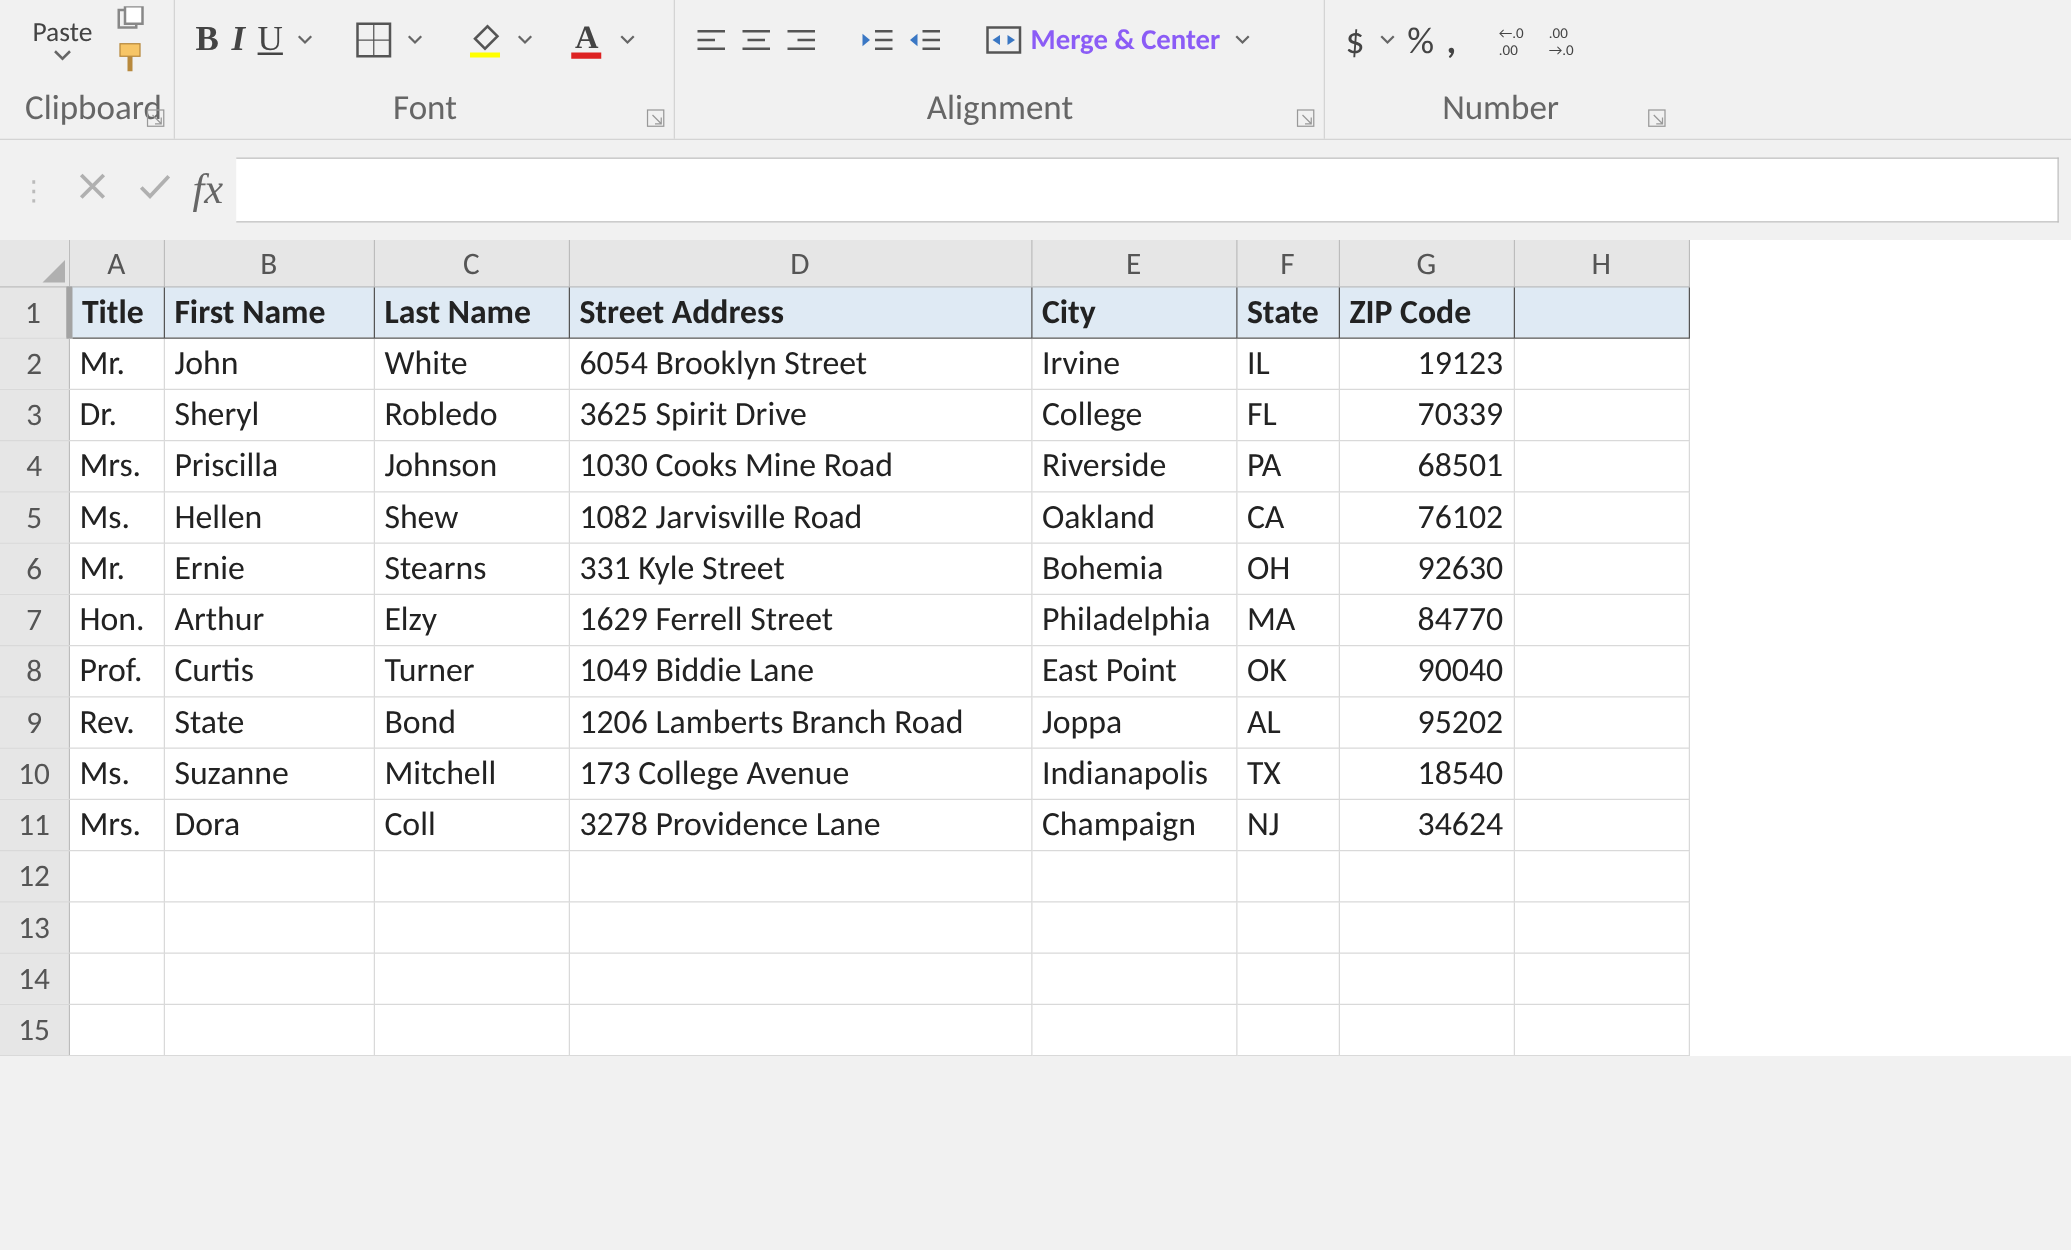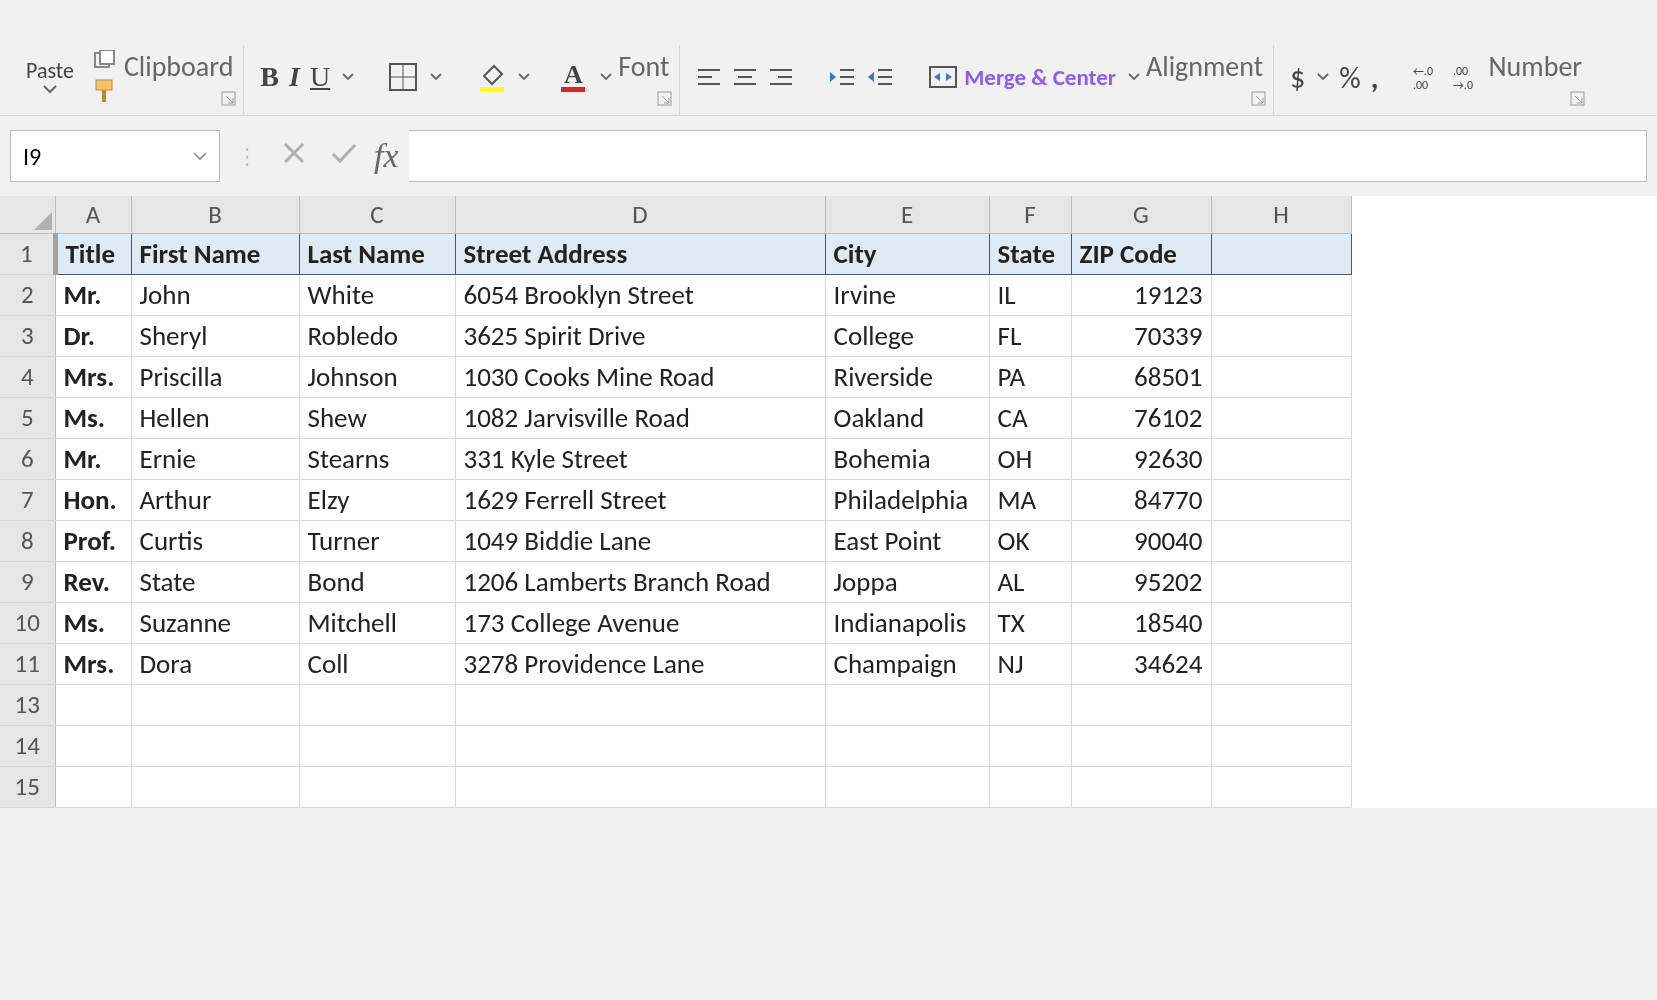--- a/index.html
+++ b/index.html
@@ -13,25 +13,24 @@
   
   
   .ribbon {
     background: #f1f1f1;
     display: flex;
     padding: 0 10px;
     border-bottom: 1px solid #d4d4d4;
   }
   .ribbon-group {
     display: flex;
-    flex-direction: row;
+    flex-direction: column;
     padding: 0 10px 6px 10px;
     position: relative;
     border-right: 1px solid #d4d4d4;
-    margin-top: 45px;
   }
   .ribbon-group:last-child { border-right: none; }
   .ribbon-controls {
     display: flex;
     align-items: center;
     gap: 10px;
     height: 64px;
     padding: 0 6px;
   }
   .ribbon-label {
@@ -187,21 +186,21 @@
   }
   td.cell.num { text-align: right; }
   tr.header-row td.cell {
     font-weight: bold;
     background: #dfeaf4;
     border-right: 1px solid #555;
     border-bottom: 1px solid #555;
     border-top: 1px solid #555;
   }
   tr.header-row td.cell.first { border-left: 5px solid #a3a3a3; margin-left: 16px; }
-  .colA{width:76px;font-weight:bold;} .colB{width:168px;} .colC{width:156px;}
+  .colA{width:76px;} .colB{width:168px;} .colC{width:156px;}
   .colD{width:370px;} .colE{width:164px;} .colF{width:82px;}
   .colG{width:140px;} .colH{width:140px;}
 </style>
 </head>
 <body>
 
 <div class="ribbon">
 
   <div class="ribbon-group">
     <div class="ribbon-controls">
@@ -387,26 +386,20 @@
       <svg width="18" height="18">
           <rect x="1" y="1" width="13" height="13" fill="none" stroke="#999"></rect>
           <path d="M5 5 L12 12 M12 7 V12 H7" stroke="#999" fill="none"></path>
         </svg>
     </span>
   </div>
 
 </div>
 
 <div class="formula-bar">
-  <div class="name-box">
-    <span>I9</span>
-    <svg width="14" height="10">
-        <path d="M1 2 L7 8 L13 2" stroke="#888" stroke-width="1.6" fill="none"></path>
-      </svg>
-  </div>
   <span class="three-dots">⋮</span>
   <span class="fx-btn cancel">
     <svg width="26" height="26">
         <path d="M4 4 L22 22 M22 4 L4 22" stroke="#b0b0b0" stroke-width="3"></path>
       </svg>
   </span>
   <span class="fx-btn accept">
     <svg width="28" height="26">
         <path d="M3 14 L10 21 L25 5" stroke="#b0b0b0" stroke-width="3" fill="none"></path>
       </svg>
@@ -546,20 +539,31 @@
           <td class="cell colA">Mrs.</td>
           <td class="cell colB">Dora</td>
           <td class="cell colC">Coll</td>
           <td class="cell colD">3278 Providence Lane</td>
           <td class="cell colE">Champaign</td>
           <td class="cell colF">NJ</td>
           <td class="cell colG num">34624</td>
           <td class="cell colH"></td>
         </tr>
         <tr>
+          <th class="row-head">12</th>
+          <td class="cell colA"></td>
+          <td class="cell colB"></td>
+          <td class="cell colC"></td>
+          <td class="cell colD"></td>
+          <td class="cell colE"></td>
+          <td class="cell colF"></td>
+          <td class="cell colG"></td>
+          <td class="cell colH"></td>
+        </tr>
+        <tr>
           <th class="row-head">13</th>
           <td class="cell colA"></td>
           <td class="cell colB"></td>
           <td class="cell colC"></td>
           <td class="cell colD"></td>
           <td class="cell colE"></td>
           <td class="cell colF"></td>
           <td class="cell colG"></td>
           <td class="cell colH"></td>
         </tr>

